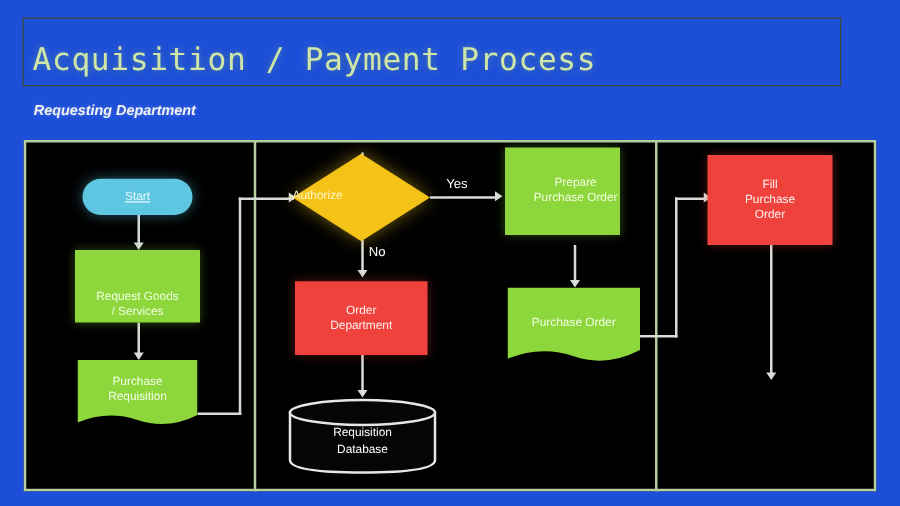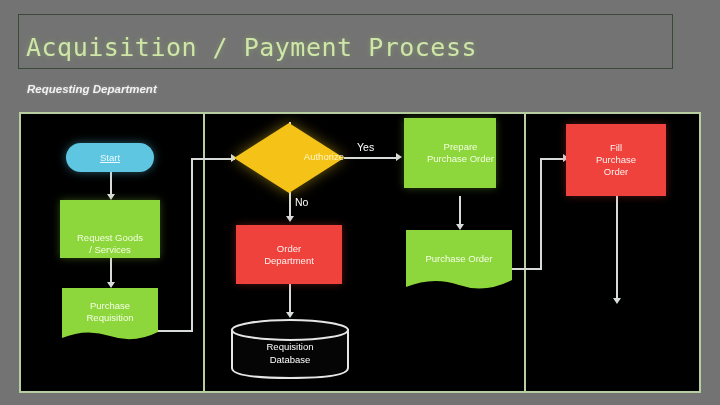--- a/index.html
+++ b/index.html
@@ -10,21 +10,21 @@
   body {
     width: 720px;
     height: 405px;
     overflow: hidden;
     font-family: "Liberation Sans", sans-serif;
   }
   #slide {
     position: relative;
     width: 720px;
     height: 405px;
-    background: #737373;
+    background: #1d4ed8;
   }
 
   
   #title-box {
     position: absolute;
     left: 18px;
     top: 14px;
     width: 655px;
     height: 55px;
     border: 1px solid #3a4a38;
@@ -153,21 +153,21 @@
     line-height: 12px;
     white-space: pre-line;
   }
 
   
   .diamond-wrap { position: absolute; }
   .diamond-wrap svg { display: block; filter: drop-shadow(0 0 7px rgba(230,190,30,0.5)); }
   .diamond-text {
     position: absolute;
     left: 0; right: 0;
-    text-align: right;
+    text-align: left;
     color: #fff6c8;
     font-size: 9.5px;
     line-height: 12px;
   }
 
   
   .db-wrap { position: absolute; }
   .db-wrap svg { display: block; }
   .db-text {
     position: absolute;

